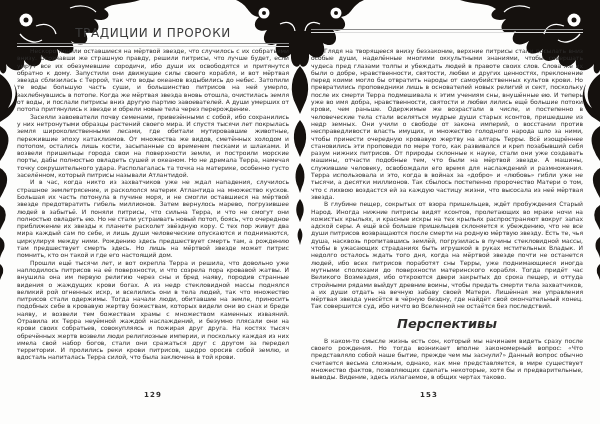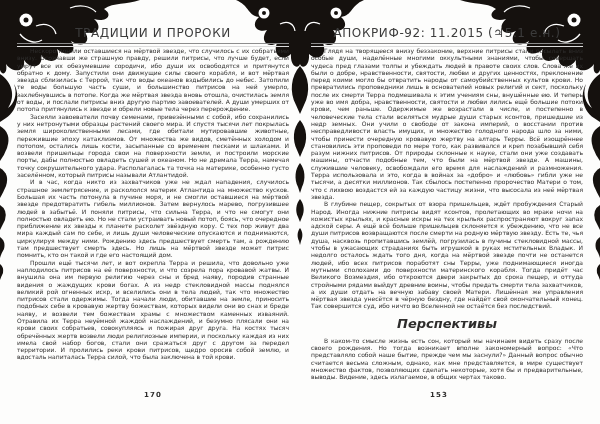--- a/index.html
+++ b/index.html
@@ -27,21 +27,21 @@
   }
   .section-heading{
     text-align:center;font-style:italic;font-weight:600;
     font-size:13px;color:#2e2d2c;margin:6px 0 6px 0;
   }
   .page-number{
     position:absolute;top:391px;width:272px;text-align:center;
     font-size:7px;font-weight:bold;letter-spacing:1.2px;color:#2e2d2c;
   }
   .pn-left{left:17px;}
-  .pn-right{left:303px;}
+  .pn-right{left:293px;}
 </style>
 </head>
 <body>
 
 <svg class="ornament-svg" viewBox="0 0 600 424" xmlns="http://www.w3.org/2000/svg">
   <defs>
     <g id="cornerTL">
       <path d="M0,0 H140 C126,5 114,2 104,9 C114,15 106,23 94,19 C104,28 96,37 84,31 C93,42 82,49 71,41 C79,53 66,58 57,49 C62,62 48,65 41,55 C44,68 30,70 24,60 C26,73 12,73 6,64 C8,74 2,76 0,70 Z"></path>
       <path d="M0,74 C12,82 16,96 8,108 C14,104 18,94 14,84 C20,94 18,110 6,118 L0,122 Z"></path>
       <circle cx="26" cy="20" r="6.5" fill="#ffffff"></circle>
@@ -78,32 +78,31 @@
     <path d="M300,199 C296,204 295,211 298,217 L300,222 L302,217 C305,211 304,204 300,199 Z"></path>
     <path d="M300,228 C297,232 297,237 299,241 L300,245 L301,241 C303,237 303,232 300,228 Z"></path>
   </g>
 </svg>
 
 <div class="running-header rh-left">
   <span>ТРАДИЦИИ И ПРОРОКИ</span>
   <div class="rule"></div>
 </div>
 <div class="running-header rh-right">
-  <span>АПОКРИФ-92: 11.2015 (♃5.1 е.н.)</span>
   <div class="rule"></div>
 </div>
 
 <div class="page page-left">
   <p>Нескоро поняли оставшиеся на мёртвой звезде, что случилось с их собратьями внизу. Осознавши же страшную правду, решили питрисы, что лучше будет, если умрут все их обезумевшие сородичи, ибо души их освободятся и притянутся обратно к дому. Запустили они движущие силы своего корабля, и вот мёртвая звезда сблизилась с Террой, так что воды океанов вздыбились до небес. Затопили те воды большую часть суши, и большинство питрисов на ней умерло, захлебнувшись в потопе. Когда же мёртвая звезда вновь отошла, очистилась земля от воды, и послали питрисы вниз другую партию завоевателей. А души умерших от потопа притянулись к звезде и обрели новые тела через перерождение.</p>
   <p>Засеяли завоеватели почву семенами, привезёнными с собой, ибо сохранились у них нетронутыми образцы растений своего мира. И спустя тысячи лет покрылась земля широколиственными лесами, где обитали мутировавшие животные, пережившие эпоху катаклизмов. От множества же видов, сметённых холодом и потопом, остались лишь кости, засыпанные со временем песками и шлаками. И возвели пришельцы города свои на поверхности земли, и построили морские порты, дабы полностью овладеть сушей и океаном. Но не дремала Терра, намечая точку сокрушительного удара. Располагалась та точка на материке, особенно густо заселённом, который питрисы называли Атлантидой.</p>
   <p>И в час, когда никто из захватчиков уже не ждал нападения, случилось страшное землетрясение, и раскололся материк Атлантида на множество кусков. Большая их часть потонула в пучине моря, и не смогли оставшиеся на мёртвой звезде предотвратить гибель миллионов. Затем вернулось марево, погрузившее людей в забытьё. И поняли питрисы, что сильна Терра, и что не смогут они полностью овладеть ею. Но не стали устраивать новый потоп, боясь, что очередное приближение их звезды к планете расколет звёздную кору. С тех пор живут два мира каждый сам по себе, и лишь души человеческие опускаются и поднимаются, циркулируя между ними. Рождению здесь предшествует смерть там, а рождению там предшествует смерть здесь. Но лишь на мёртвой звезде может питрис помнить, кто он такой и где его настоящий дом.</p>
   <p>Прошли ещё тысячи лет, и вот окрепла Терра и решила, что довольно уже наплодилось питрисов на её поверхности, и что созрела пора кровавой жатвы. И внушила она им первую религию через сны и бред наяву, породив странные видения о жаждущих крови богах. А из недр стекловидной массы поднялся великий рой огненных искр, и вселились они в тела людей, так что множество питрисов стали одержимы. Тогда начали люди, обитавшие на земле, приносить подобных себе в кровавую жертву божествам, которых видели они во снах и бреде наяву, и возвели тем божествам храмы с множеством каменных изваяний. Отравила их Терра неуёмной жаждой наслаждений, и безумно плясали они на крови своих собратьев, совокупляясь и пожирая друг друга. На костях тысяч обречённых жертв возвели люди религиозные империи, и поскольку каждая из них имела свой набор богов, стали они сражаться друг с другом за передел территории. И пролились реки крови питрисов, щедро оросив собой землю, и вдосталь напиталась Терра силой, что была заключена в той крови.</p>
 </div>
 
 <div class="page page-right">
   <p>Глядя на творящееся внизу беззаконие, верхние питрисы стали посылать вниз особые души, наделённые многими оккультными знаниями, чтобы совершать чудеса пред глазами толпы и убеждать людей в правоте своих слов. Слова же их были о добре, нравственности, святости, любви и других ценностях, преклонение перед коими могло бы отвратить народы от самоубийственных культов крови. Но превратились проповедники лишь в основателей новых религий и сект, поскольку после их смерти Терра подмешивала к этим учениям сны, внушённые ею. И теперь уже во имя добра, нравственности, святости и любви лились ещё большие потоки крови, чем раньше. Одержимые же возрастали в числе, и постепенно в человеческие тела стали вселяться мудрые души старых ксонтов, пришедшие из недр земных. Они учили о свободе от закона империй, о восстании против несправедливости власть имущих, и множество голодного народа шло за ними, чтобы принести очередную кровавую жертву на алтарь Терры. Всё изощрённее становились эти проповеди по мере того, как развивался и креп позабывший себя разум нижних питрисов. От природы склонные к науке, стали они уже создавать машины, отчасти подобные тем, что были на мёртвой звезде. А машины, служившие человеку, освобождали его время для наслаждений и размножения. Терра использовала и это, когда в войнах за «добро» и «любовь» гибли уже не тысячи, а десятки миллионов. Так сбылось постепенно пророчество Матери о том, что с лихвою воздастся ей за каждую частицу жизни, что высосала из неё мёртвая звезда.</p>
   <p>В глубине пещер, сокрытых от взора пришельцев, ждёт пробуждения Старый Народ. Иногда нижние питрисы видят ксонтов, пролетающих во мраке ночи на кожистых крыльях, и красные искры на тех крыльях распространяют вокруг запах адской серы. А ещё всё больше пришельцев склоняется к убеждению, что не все души питрисов возвращаются после смерти на родную мёртвую звезду. Есть те, чья душа, насквозь пропитавшись землёй, погрузилась в пучины стекловидной массы, чтобы в ужасающих страданиях быть игрушкой в руках мстительных Владык. И недолго осталось ждать того дня, когда на мёртвой звезде почти не останется людей, ибо всех питрисов поработят сны Терры, уже поднимающиеся иногда мутными сполохами до поверхности материнского корабля. Тогда придёт час Великого Возмездия, ибо откроются двери закрытых до срока пещер, и оттуда стройными рядами выйдут древние воины, чтобы предать смерти тела захватчиков, а их души отдать на вечную забаву своей Матери. Лишённая же управления мёртвая звезда унесётся в чёрную бездну, где найдёт свой окончательный конец. Так совершится суд, ибо ничто во Вселенной не остаётся без последствий.</p>
   <div class="section-heading">Перспективы</div>
   <p>В каком-то смысле жизнь есть сон, который мы начинаем видеть сразу после своего рождения. Но тогда возникает вполне закономерный вопрос: «Что представляло собой наше бытие, прежде чем мы заснули?» Данный вопрос обычно считается весьма сложным, однако, как мне представляется, в мире существует множество фактов, позволяющих сделать некоторые, хотя бы и предварительные, выводы. Видение, здесь излагаемое, в общих чертах таково.</p>
 </div>
 
-<div class="page-number pn-left">170</div>
+<div class="page-number pn-left">129</div>
 <div class="page-number pn-right">153</div>
 
 </body></html>

